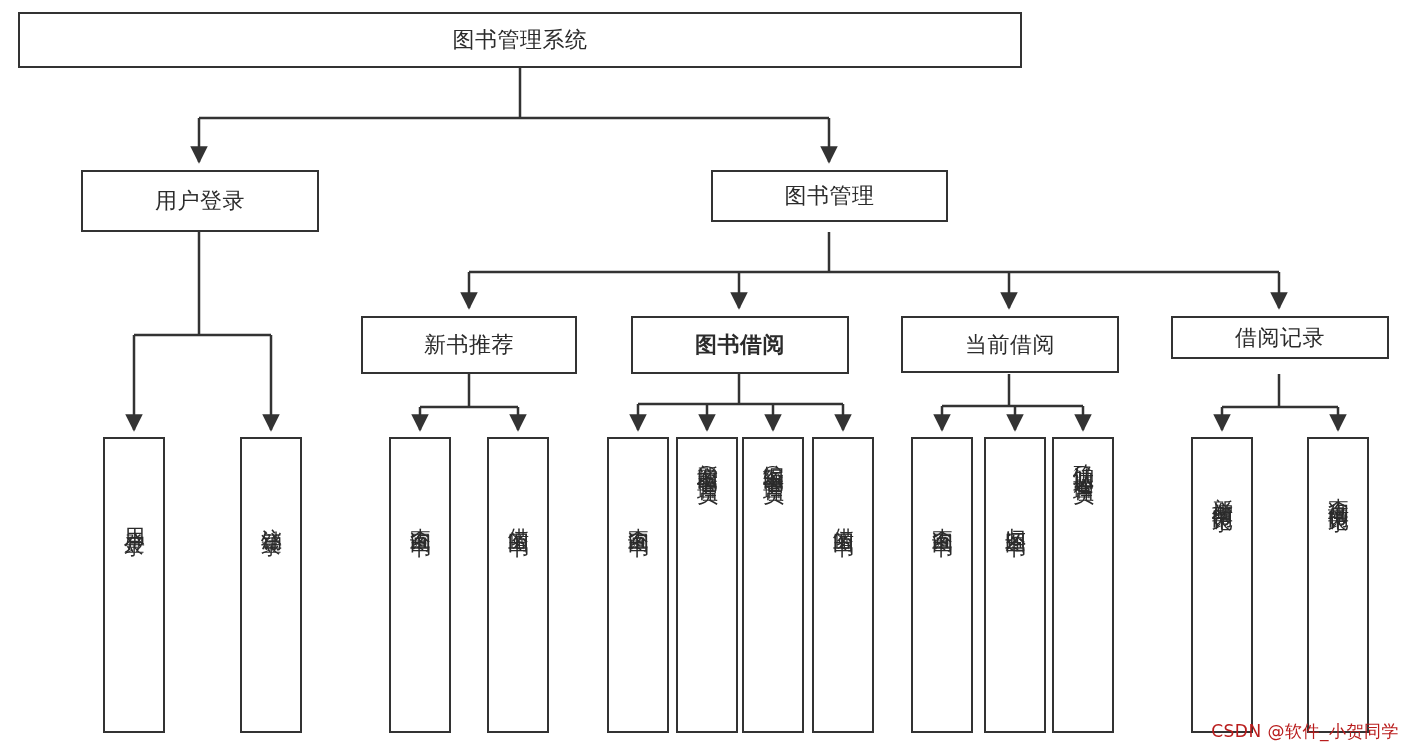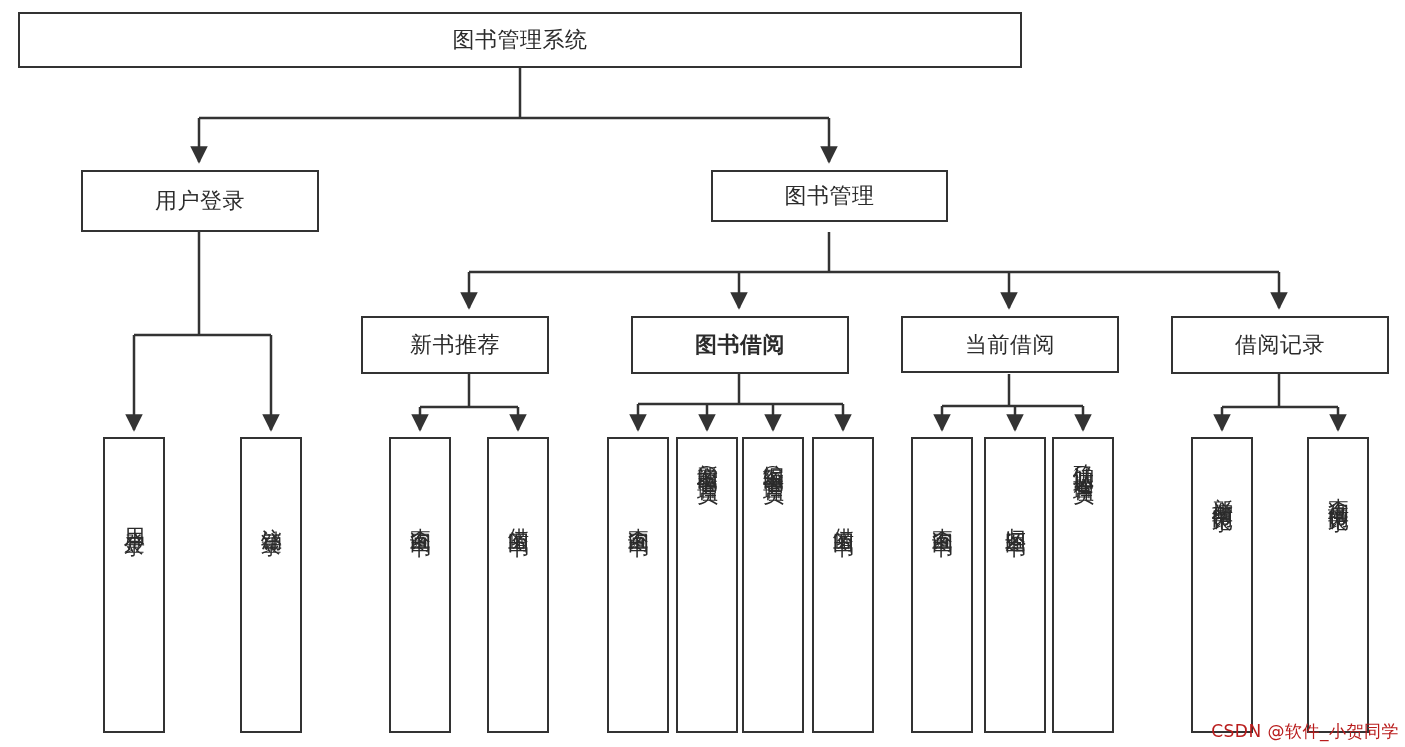--- a/index.html
+++ b/index.html
@@ -128,30 +128,30 @@
     <span class="node-label">图书管理系统</span>
   </div>
 
   <div class="node-box" style="left:81px; top:170px; width:238px; height:62px;">
     <span class="node-label">用户登录</span>
   </div>
   <div class="node-box" style="left:711px; top:170px; width:237px; height:52px;">
     <span class="node-label">图书管理</span>
   </div>
 
-  <div class="node-box" style="left:361px; top:316px; width:188px; height:58px;">
+  <div class="node-box" style="left:361px; top:316px; width:216px; height:58px;">
     <span class="node-label">新书推荐</span>
   </div>
   <div class="node-box" style="left:631px; top:316px; width:218px; height:58px;font-weight:bold;">
     <span class="node-label">图书借阅</span>
   </div>
   <div class="node-box" style="left:901px; top:316px; width:218px; height:57px;">
     <span class="node-label">当前借阅</span>
   </div>
-  <div class="node-box" style="left:1171px; top:316px; width:218px; height:58px;">
+  <div class="node-box" style="left:1171px; top:316px; width:218px; height:43px;">
     <span class="node-label">借阅记录</span>
   </div>
 
   <div class="node-box vertical mid" style="left:103px; top:437px; width:62px; height:296px; padding-top:72px;">
     <span class="node-label">用户登录</span>
   </div>
   <div class="node-box vertical mid" style="left:240px; top:437px; width:62px; height:296px; padding-top:72px;">
     <span class="node-label">注销登录</span>
   </div>
 

